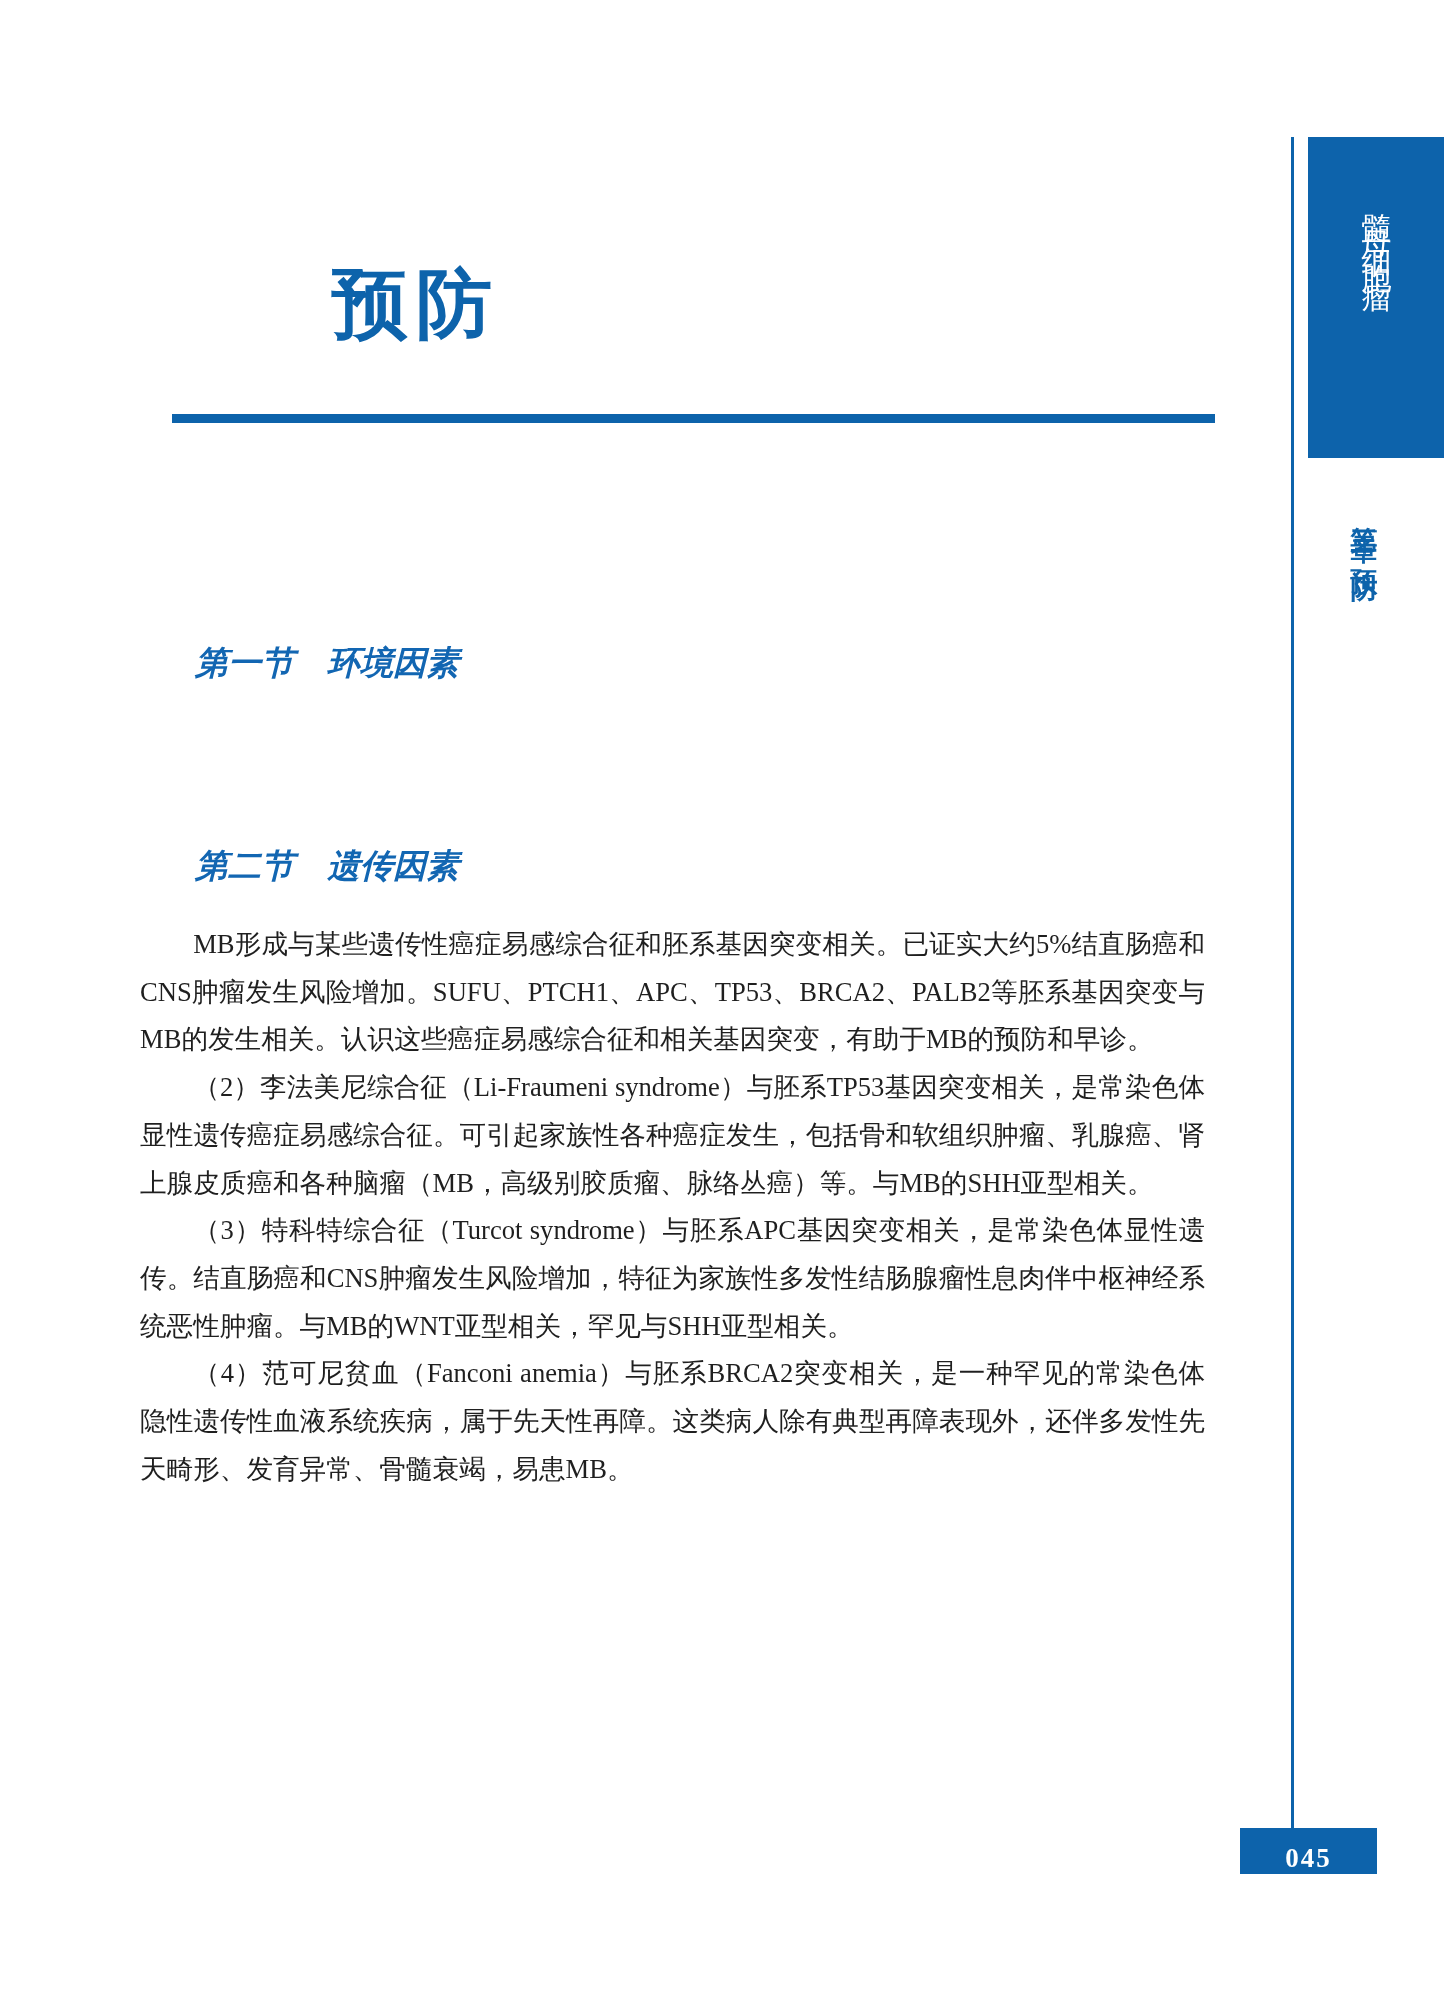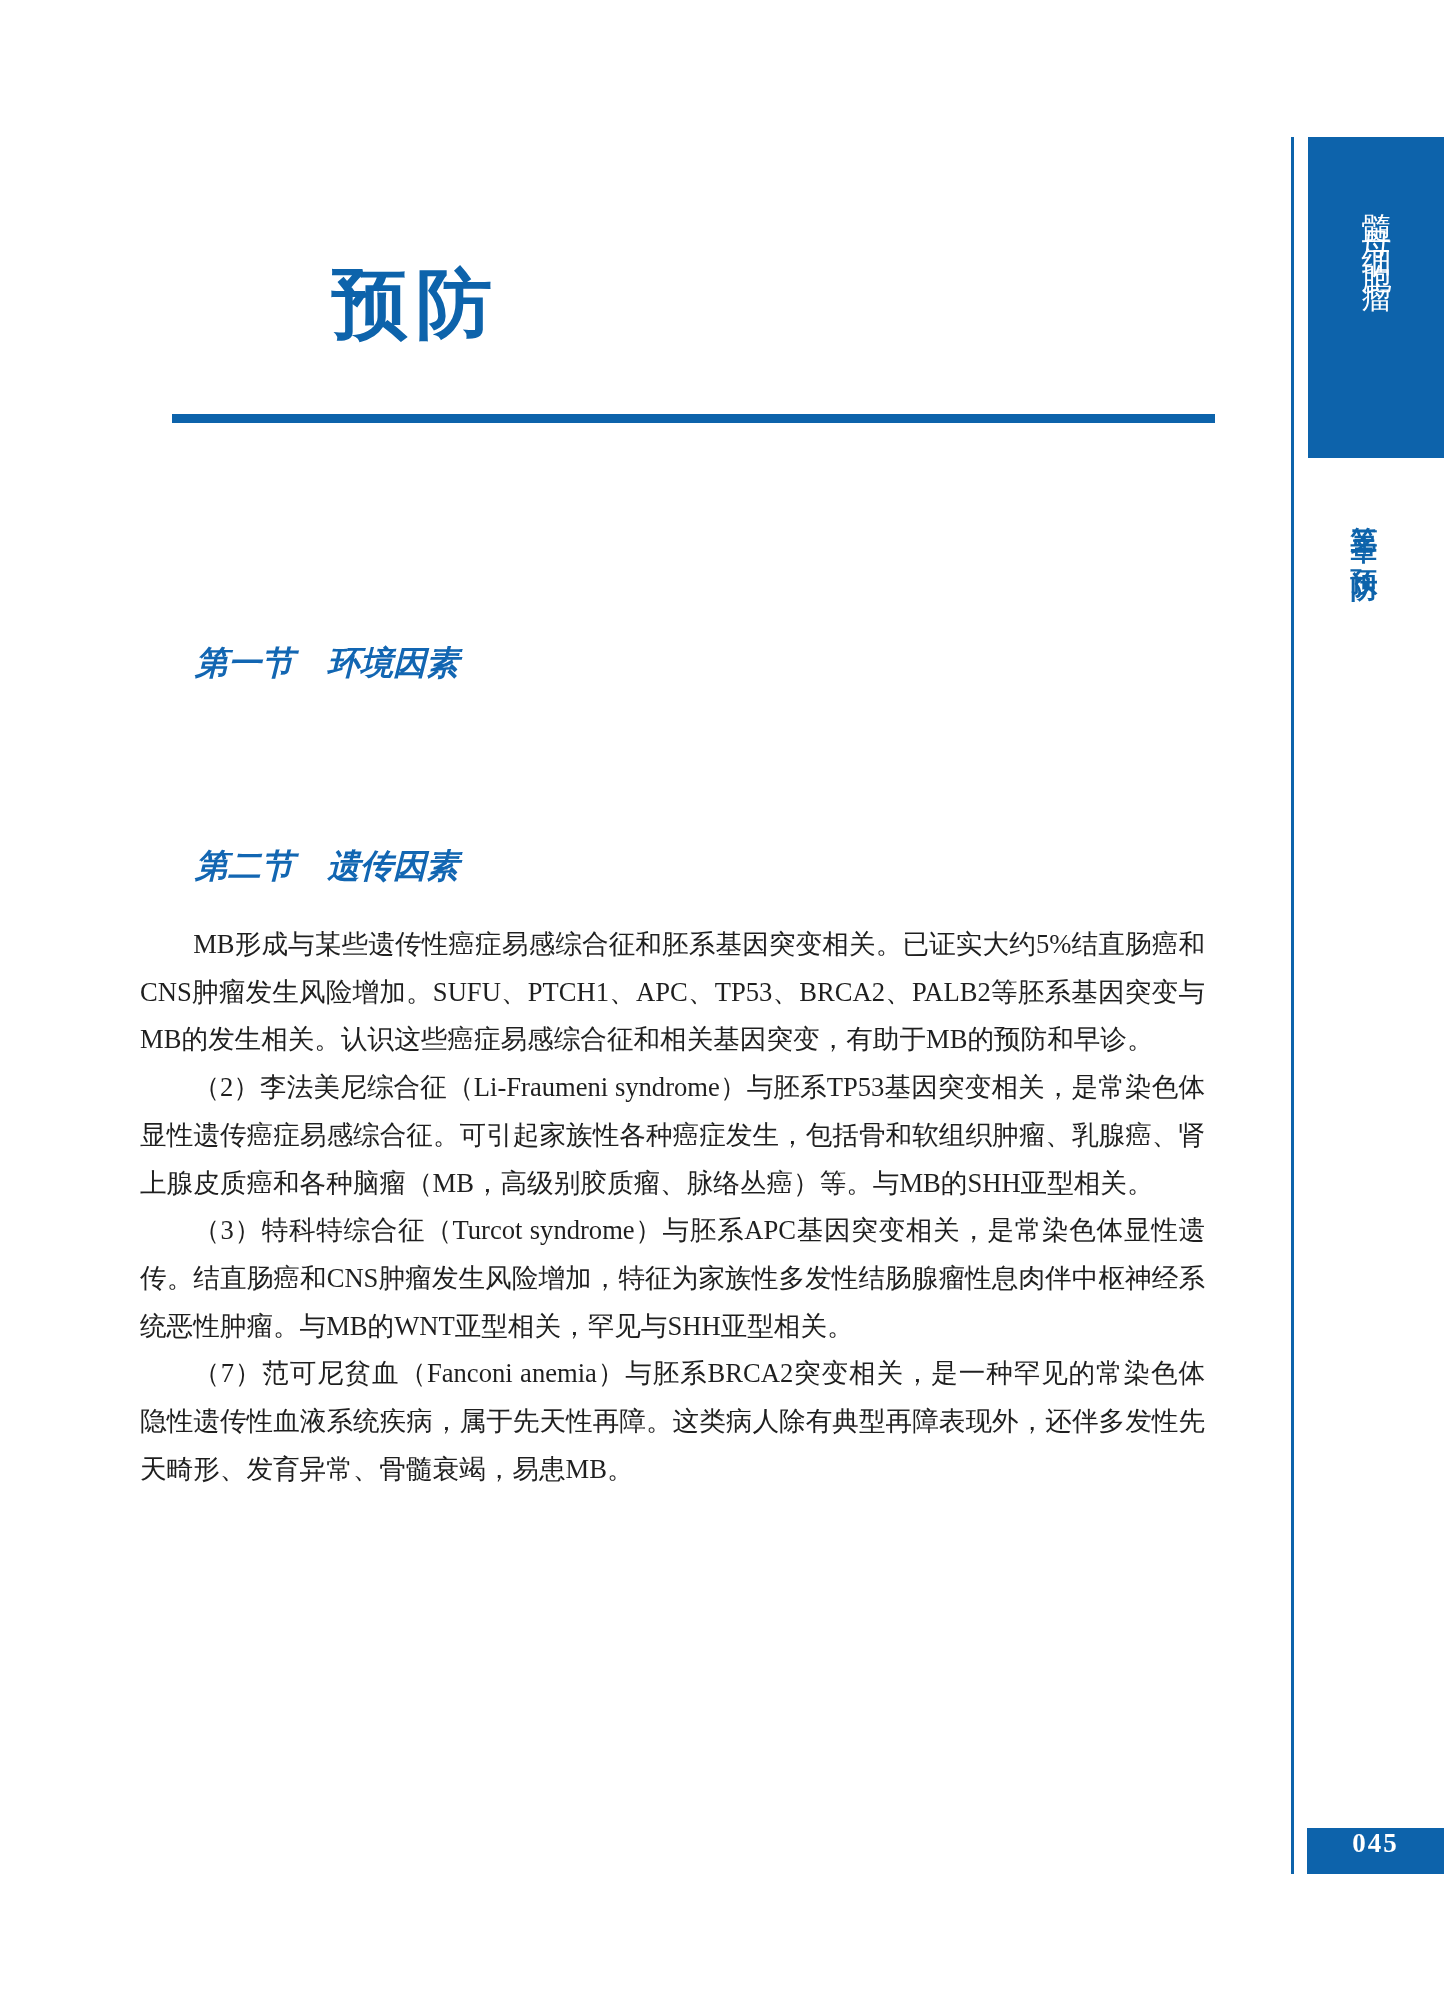--- a/index.html
+++ b/index.html
@@ -44,23 +44,23 @@
     position:absolute;left:1291px;top:137px;
     width:3px;height:1737px;background:#0d63ab;
   }
   .side-running{
     position:absolute;left:1346px;top:505px;
     writing-mode:vertical-rl;
     font-size:27px;font-weight:700;color:#0d63ab;
     letter-spacing:4px;white-space:nowrap;
   }
   .page-badge{
-    position:absolute;left:1307px;top:1828px;
+    position:absolute;left:1240px;top:1828px;
     width:137px;height:46px;background:#0d63ab;
-    display:flex;align-items:flex-start;justify-content:center;
+    display:flex;align-items:flex-end;justify-content:center;
     color:#ffffff;font-size:27px;font-weight:700;letter-spacing:2px;
   }
   
   .sec-heading{
     position:absolute;left:195px;
     font-size:33px;line-height:38px;font-weight:700;
     color:#1266b2;white-space:nowrap;font-style:italic;
   }
   .sec1-heading{top:644px;}
   .sec2-heading{top:847px;}
@@ -97,16 +97,16 @@
 
   <div class="sec-heading sec1-heading">第一节　环境因素</div>
 
 
   <div class="sec-heading sec2-heading">第二节　遗传因素</div>
 
   <div class="body-block sec2-body">
     <p>MB形成与某些遗传性癌症易感综合征和胚系基因突变相关。已证实大约5%结直肠癌和CNS肿瘤发生风险增加。SUFU、PTCH1、APC、TP53、BRCA2、PALB2等胚系基因突变与MB的发生相关。认识这些癌症易感综合征和相关基因突变，有助于MB的预防和早诊。</p>
     <p>（2）李法美尼综合征（Li-Fraumeni syndrome）与胚系TP53基因突变相关，是常染色体显性遗传癌症易感综合征。可引起家族性各种癌症发生，包括骨和软组织肿瘤、乳腺癌、肾上腺皮质癌和各种脑瘤（MB，高级别胶质瘤、脉络丛癌）等。与MB的SHH亚型相关。</p>
     <p>（3）特科特综合征（Turcot syndrome）与胚系APC基因突变相关，是常染色体显性遗传。结直肠癌和CNS肿瘤发生风险增加，特征为家族性多发性结肠腺瘤性息肉伴中枢神经系统恶性肿瘤。与MB的WNT亚型相关，罕见与SHH亚型相关。</p>
-    <p>（7）范可尼贫血（Fanconi anemia）与胚系BRCA2突变相关，是一种罕见的常染色体隐性遗传性血液系统疾病，属于先天性再障。这类病人除有典型再障表现外，还伴多发性先天畸形、发育异常、骨髓衰竭，易患MB。</p>
+    <p>（4）范可尼贫血（Fanconi anemia）与胚系BRCA2突变相关，是一种罕见的常染色体隐性遗传性血液系统疾病，属于先天性再障。这类病人除有典型再障表现外，还伴多发性先天畸形、发育异常、骨髓衰竭，易患MB。</p>
   </div>
 
 </div>
 
 </body></html>

